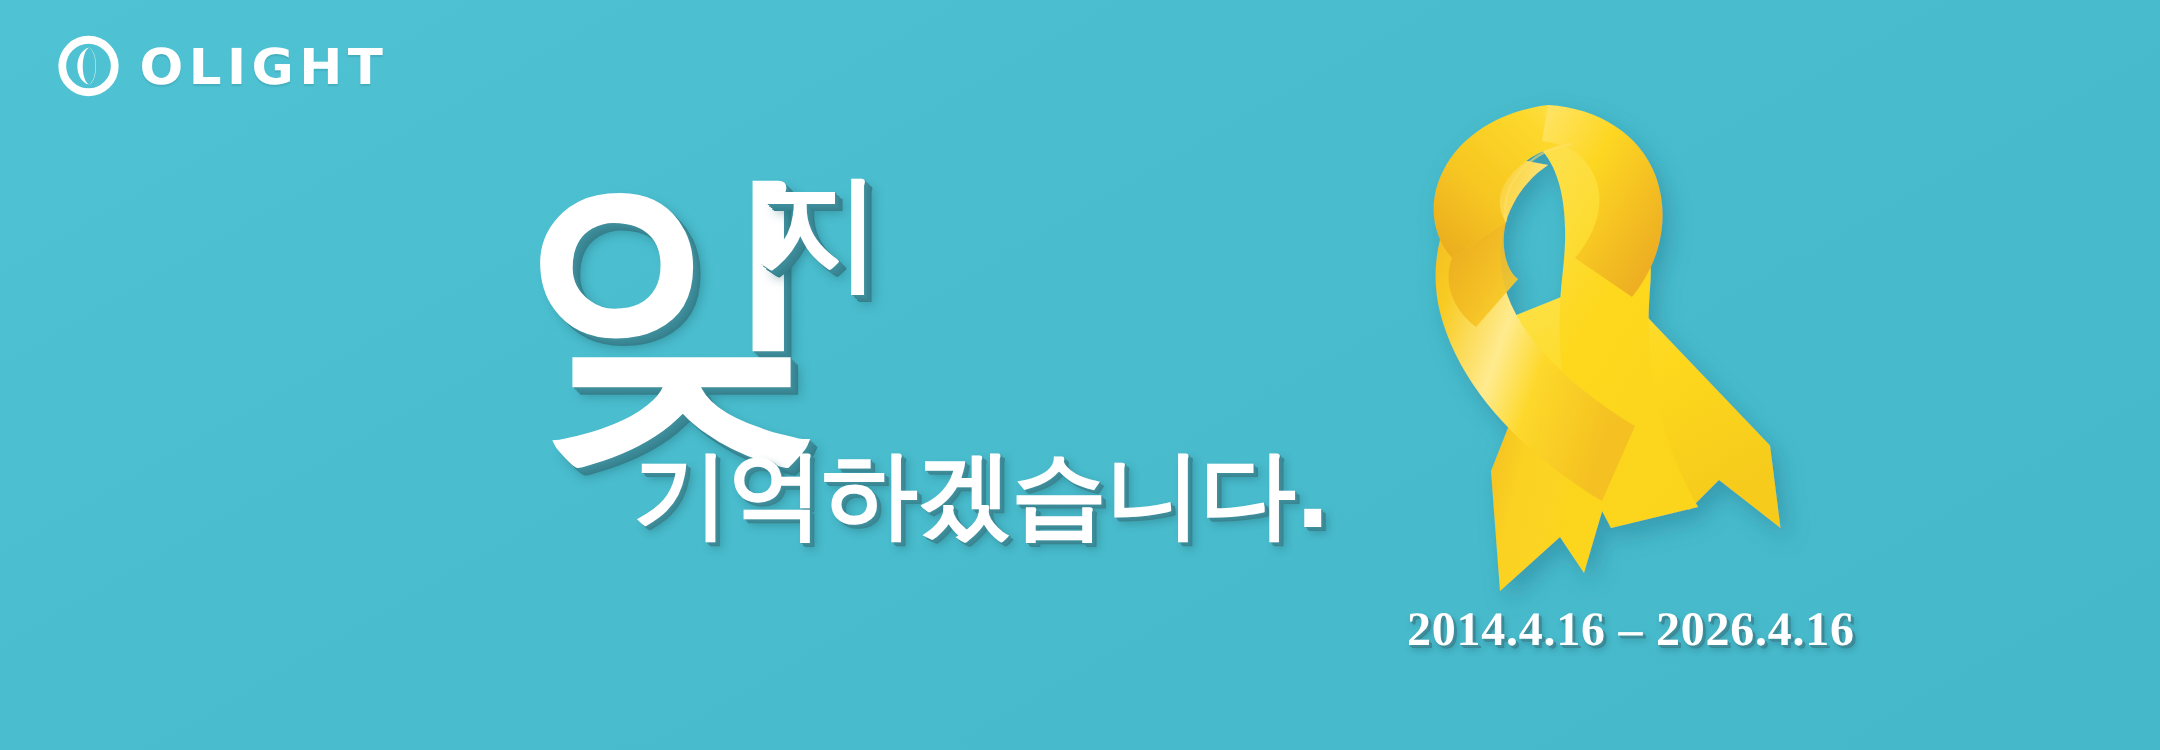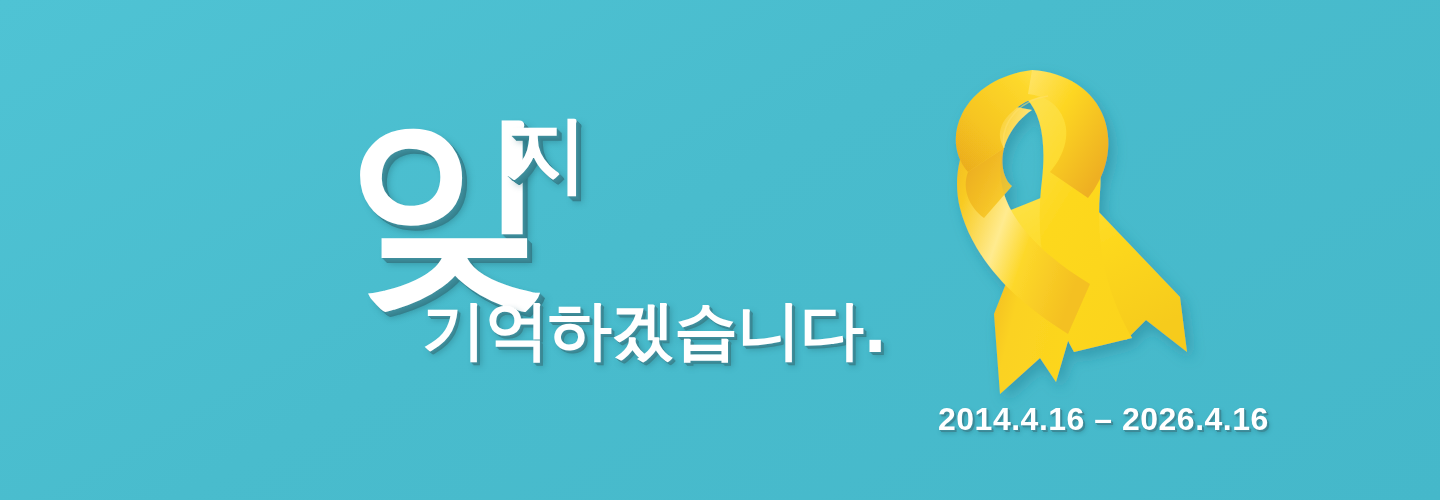--- a/index.html
+++ b/index.html
@@ -122,37 +122,59 @@
     width: 300px;
     height: 350px;
   }
   .ribbon svg { display: block; overflow: visible; }
 
   
   .date {
     position: absolute;
     left: 938px;
     top: 401px;
-    font-family: Liberation Sans, sans-serif;
+    font-family: Liberation Serif, serif;
     font-weight: 700;
     font-size: 32px;
     letter-spacing: 0.5px;
     color: #ffffff;
     white-space: nowrap;
     text-shadow:
       1px 1px 0 #3e8d9b,
       2px 2px 0 #3b8997,
       2px 3px 4px rgba(28, 92, 103, 0.38);
   }
 </style>
 </head>
 <body>
 
 <div id="banner">
 
+  <div class="logo">
+    <span class="logo-mark">
+      <svg width="42" height="42" viewBox="0 0 42 42" aria-hidden="true">
+        <defs>
+          <mask id="crescentMask">
+            <rect x="0" y="0" width="42" height="42" fill="#fff"></rect>
+            <path d="M21.4 8.6
+                     C 27.6 11.4, 27.6 30.6, 21.4 33.4
+                     C 15.8 30.2, 15.8 11.8, 21.4 8.6 Z" fill="#000"></path>
+          </mask>
+        </defs>
+        <circle cx="21" cy="21" r="17.5" fill="none" stroke="#ffffff" stroke-width="5.2" mask="url(#crescentMask)"></circle>
+        <path d="M21.4 8.6
+                 C 27.6 11.4, 27.6 30.6, 21.4 33.4
+                 C 27.2 30.0, 27.2 12.0, 21.4 8.6 Z" fill="#ffffff"></path>
+        <path d="M21.4 8.6
+                 C 15.8 11.8, 15.8 30.2, 21.4 33.4
+                 C 11.0 30.6, 11.0 11.4, 21.4 8.6 Z" fill="#ffffff"></path>
+      </svg>
+    </span>
+    <span class="logo-word">OLIGHT</span>
+  </div>
 
   <div class="headline">
     <span class="kr kr-big">잊</span>
     <span class="kr kr-ji">지</span>
     <span class="kr kr-line2">기억하겠습니다.</span>
   </div>
 
   <div class="ribbon">
     <svg width="300" height="350" viewBox="0 0 300 350" aria-hidden="true">
       <defs>

